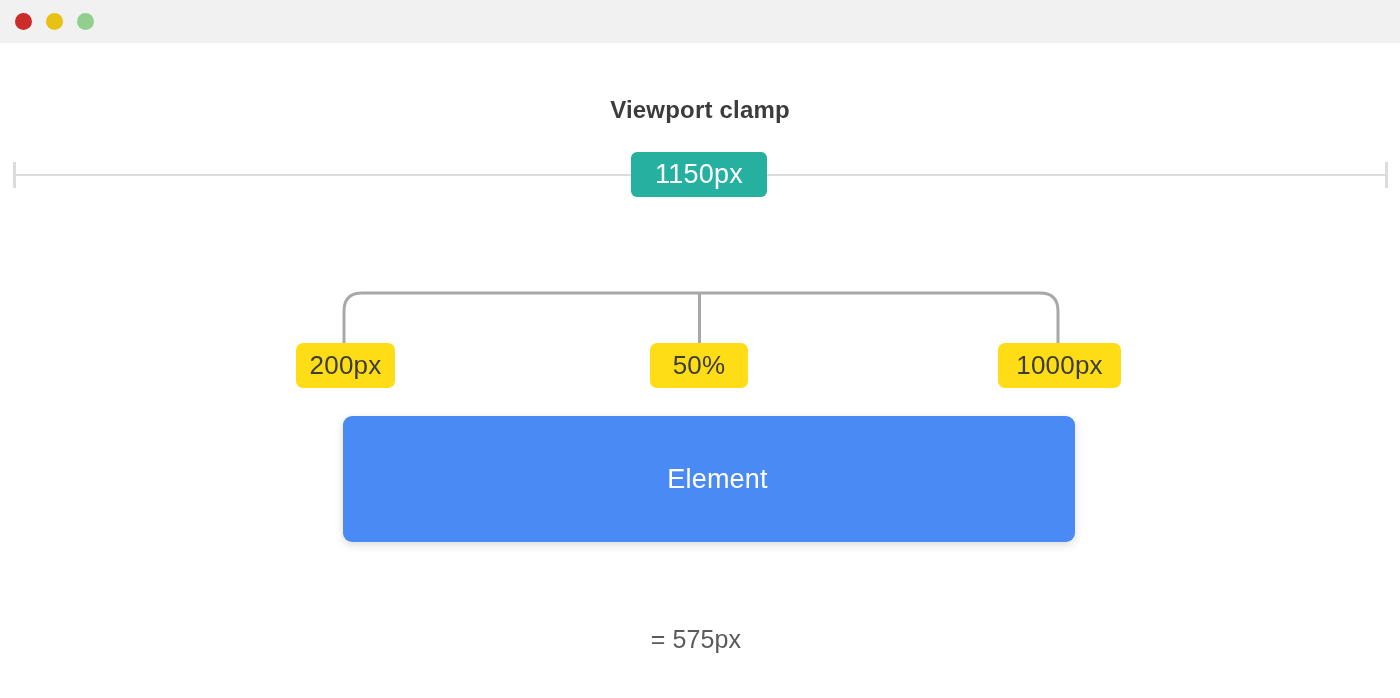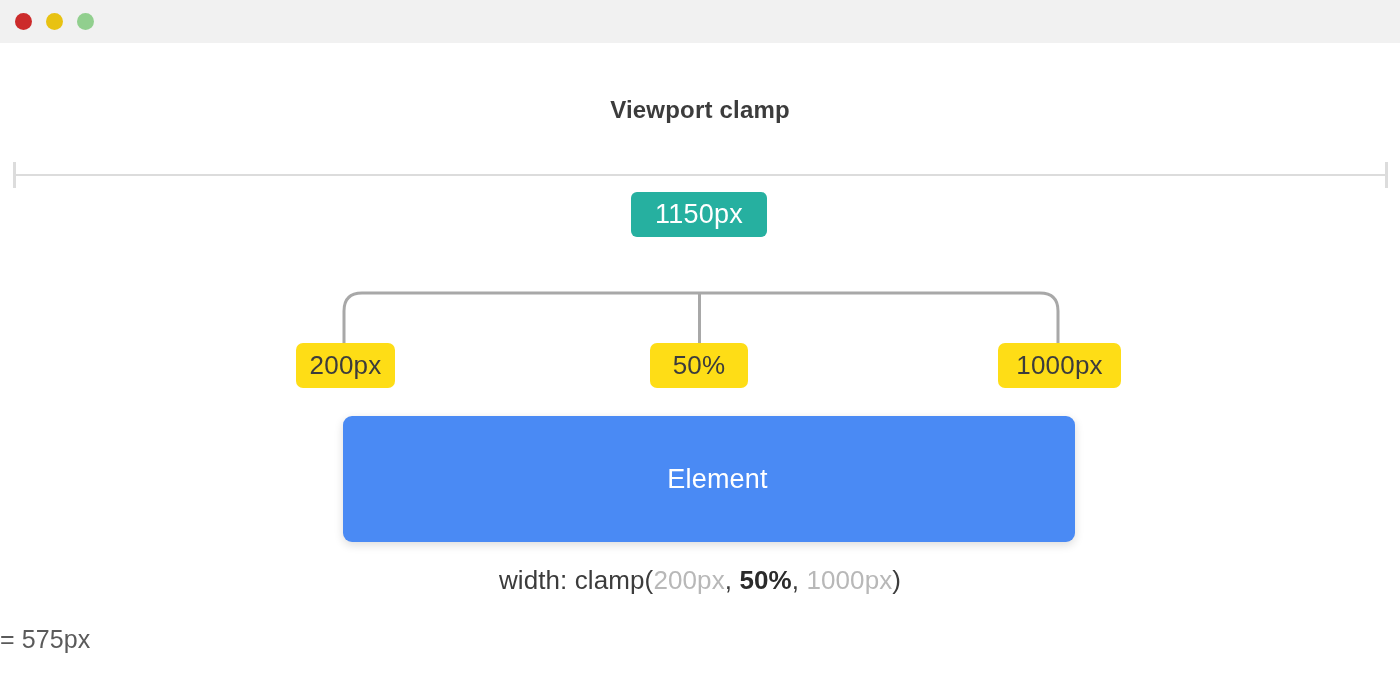--- a/index.html
+++ b/index.html
@@ -85,21 +85,20 @@
     width: 136px;
     height: 45px;
     background: #26b0a0;
     border-radius: 6px;
     color: #ffffff;
     font-size: 27px;
     display: flex;
     align-items: center;
     justify-content: center;
     letter-spacing: 0.2px;
-    margin-top: 40px;
   }
 
   
   .bracket {
     position: absolute;
     left: 0;
     top: 195px;
     width: 1400px;
     height: 115px;
   }
@@ -156,20 +155,21 @@
     letter-spacing: 0.1px;
   }
   .formula .muted { color: #b8b8b8; }
   .formula .strong { font-weight: bold; color: #2b2b2b; }
 
   .result {
     position: absolute;
     left: 0;
     top: 582px;
     width: 1392px;
+    text-align: center;
     font-size: 25px;
     color: #5a5a5a;
     letter-spacing: 0.1px;
   }
 </style>
 </head>
 <body>
 
 <div class="titlebar">
   <div class="traffic">
@@ -196,19 +196,16 @@
   </svg>
 
   <div class="vbadge min">200px</div>
   <div class="vbadge pct">50%</div>
   <div class="vbadge max">1000px</div>
 
   <div class="element-box">
     <span class="element-label">Element</span>
   </div>
 
-  <div class="formula">
-    <span>width: clamp(</span><span class="muted">200px</span><span>, </span><span class="strong">50%</span><span>, </span><span class="muted">1000px</span><span>)</span>
-  </div>
 
   <div class="result">= 575px</div>
 
 </div>
 
 </body></html>

